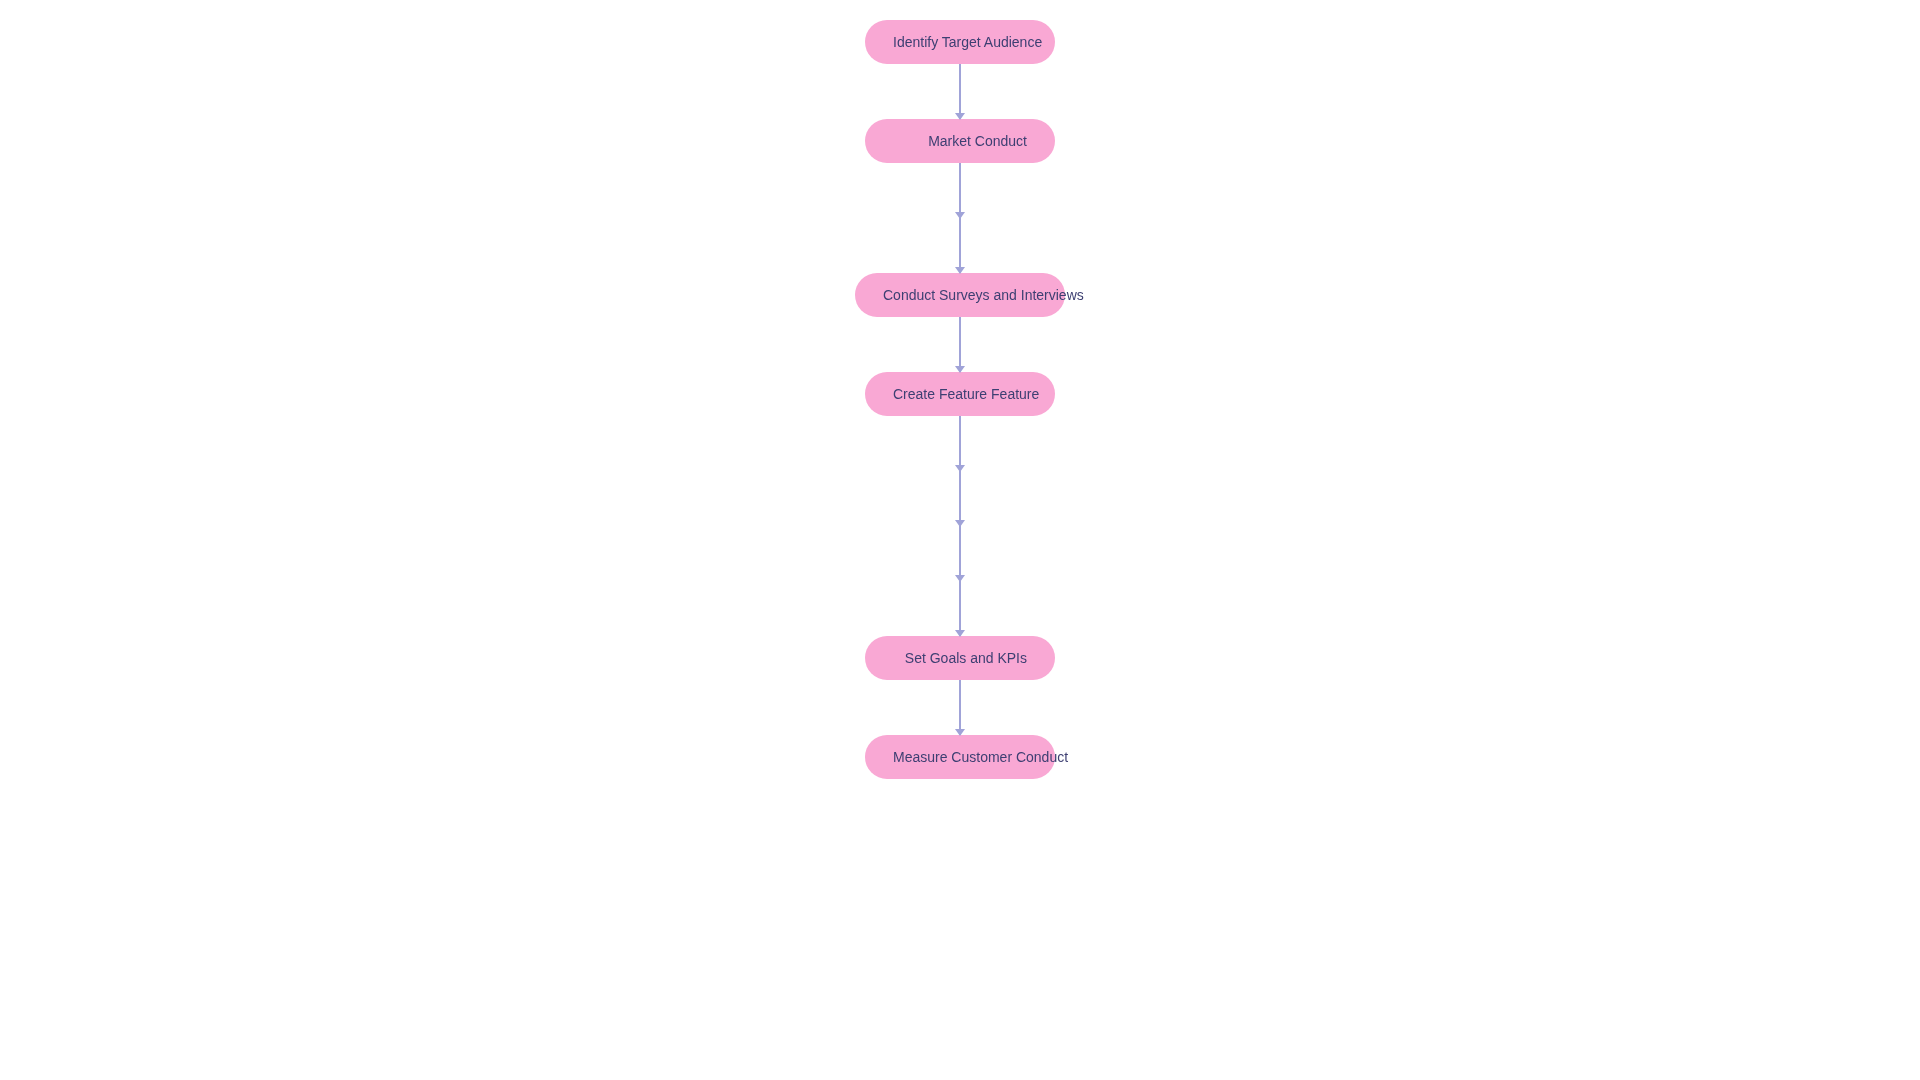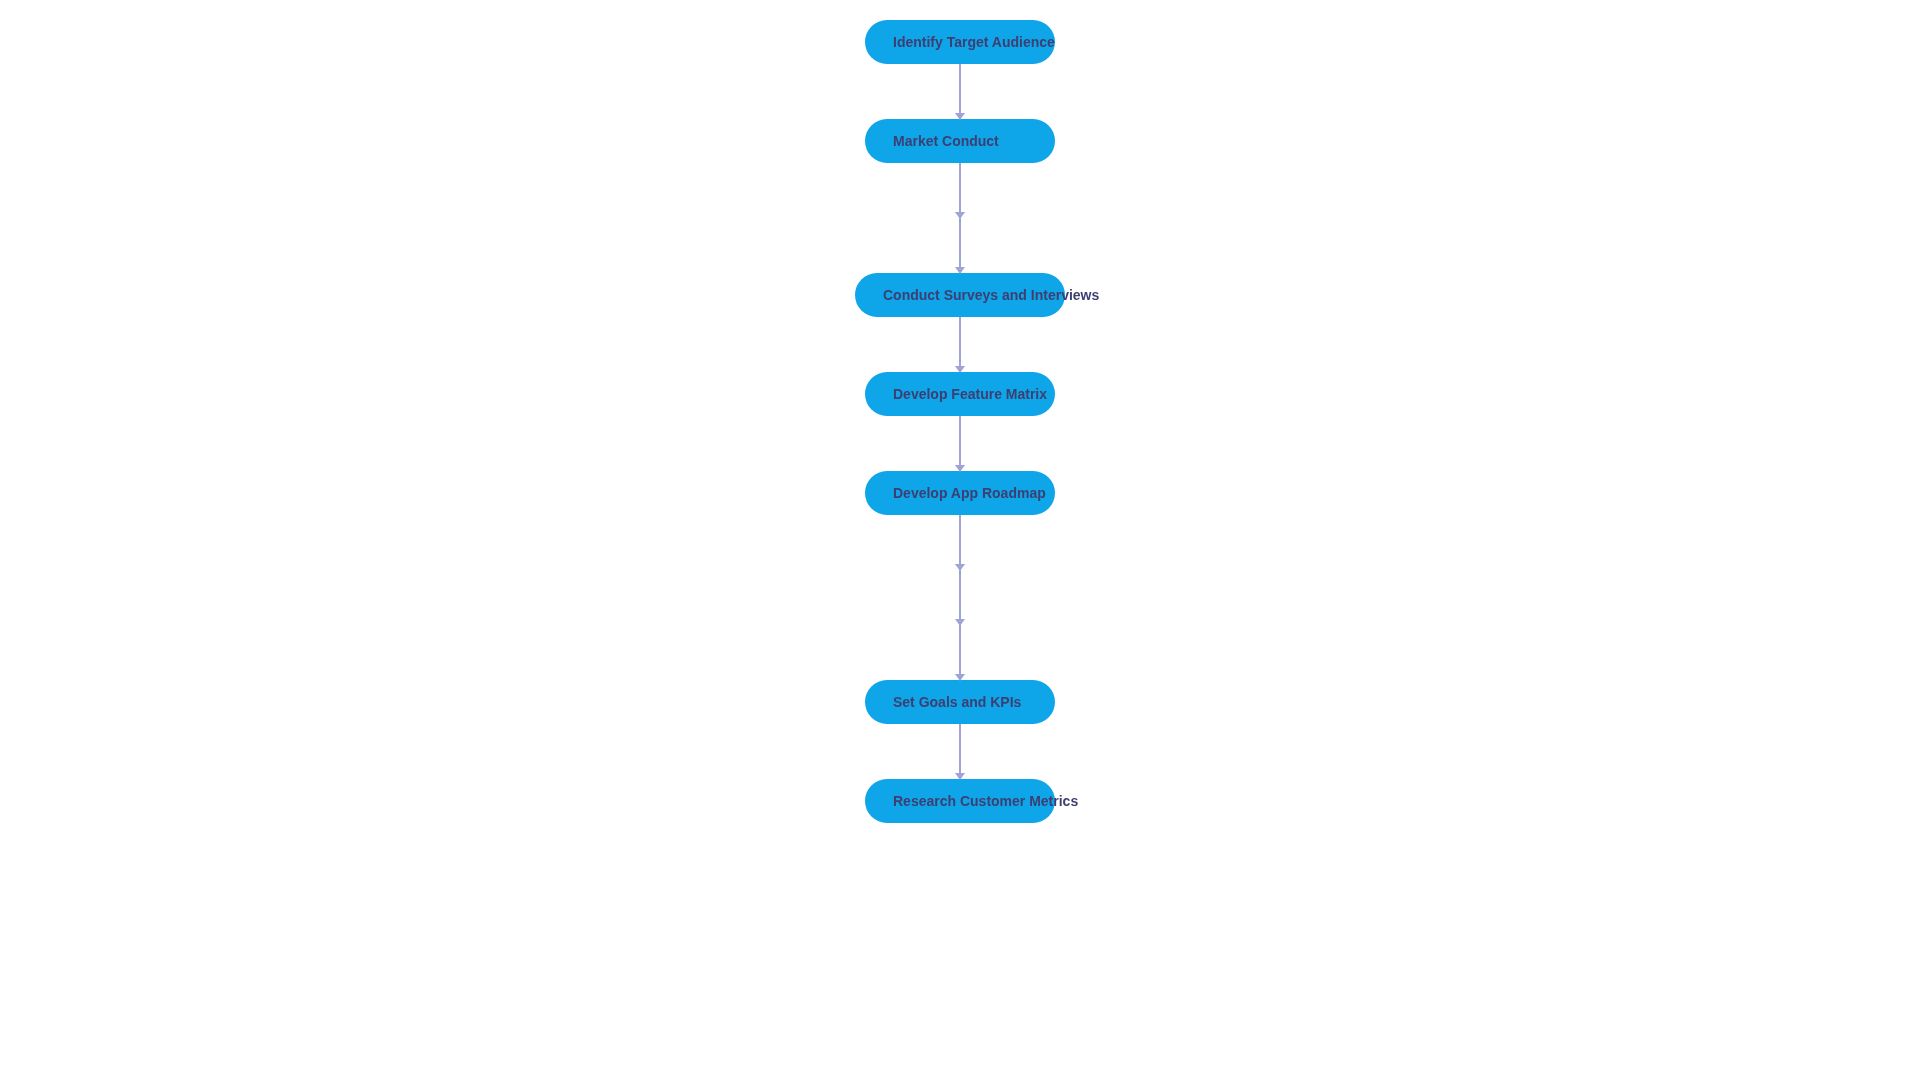--- a/index.html
+++ b/index.html
@@ -21,26 +21,26 @@
 
     .flowchart-container {
       display: flex;
       flex-direction: column;
       align-items: center;
       padding: 20px 0 40px 0;
       width: 300px;
     }
 
     .flow-node {
-      background: #0ea5e9;
+      background: #f9a8d4;
       border-radius: 50px;
       padding: 14px 28px;
-      text-align: left;
+      text-align: right;
       font-size: 14px;
-      font-weight: 700;
+      font-weight: 400;
       color: #3d3f72;
       width: 190px;
       cursor: pointer;
       user-select: none;
       white-space: nowrap;
     }
 
     .flow-node.wide {
       width: 210px;
     }
@@ -69,22 +69,21 @@
 <body>
 
 <div class="flowchart-container">
 <div class="flow-node">Identify Target Audience</div>
     <div class="connector"></div>
     <div class="flow-node">Market Conduct</div>
     <div class="connector"></div>
     <div class="connector"></div>
     <div class="flow-node wide">Conduct Surveys and Interviews</div>
     <div class="connector"></div>
-    <div class="flow-node">Develop Feature Matrix</div>
+    <div class="flow-node">Create Feature Feature</div>
     <div class="connector"></div>
-    <div class="flow-node">Develop App Roadmap</div>
     <div class="connector"></div>
     <div class="connector"></div>
     <div class="connector"></div>
     <div class="flow-node">Set Goals and KPIs</div>
     <div class="connector"></div>
-    <div class="flow-node">Research Customer Metrics</div>
+    <div class="flow-node">Measure Customer Conduct</div>
   </div>
 
 </body></html>

